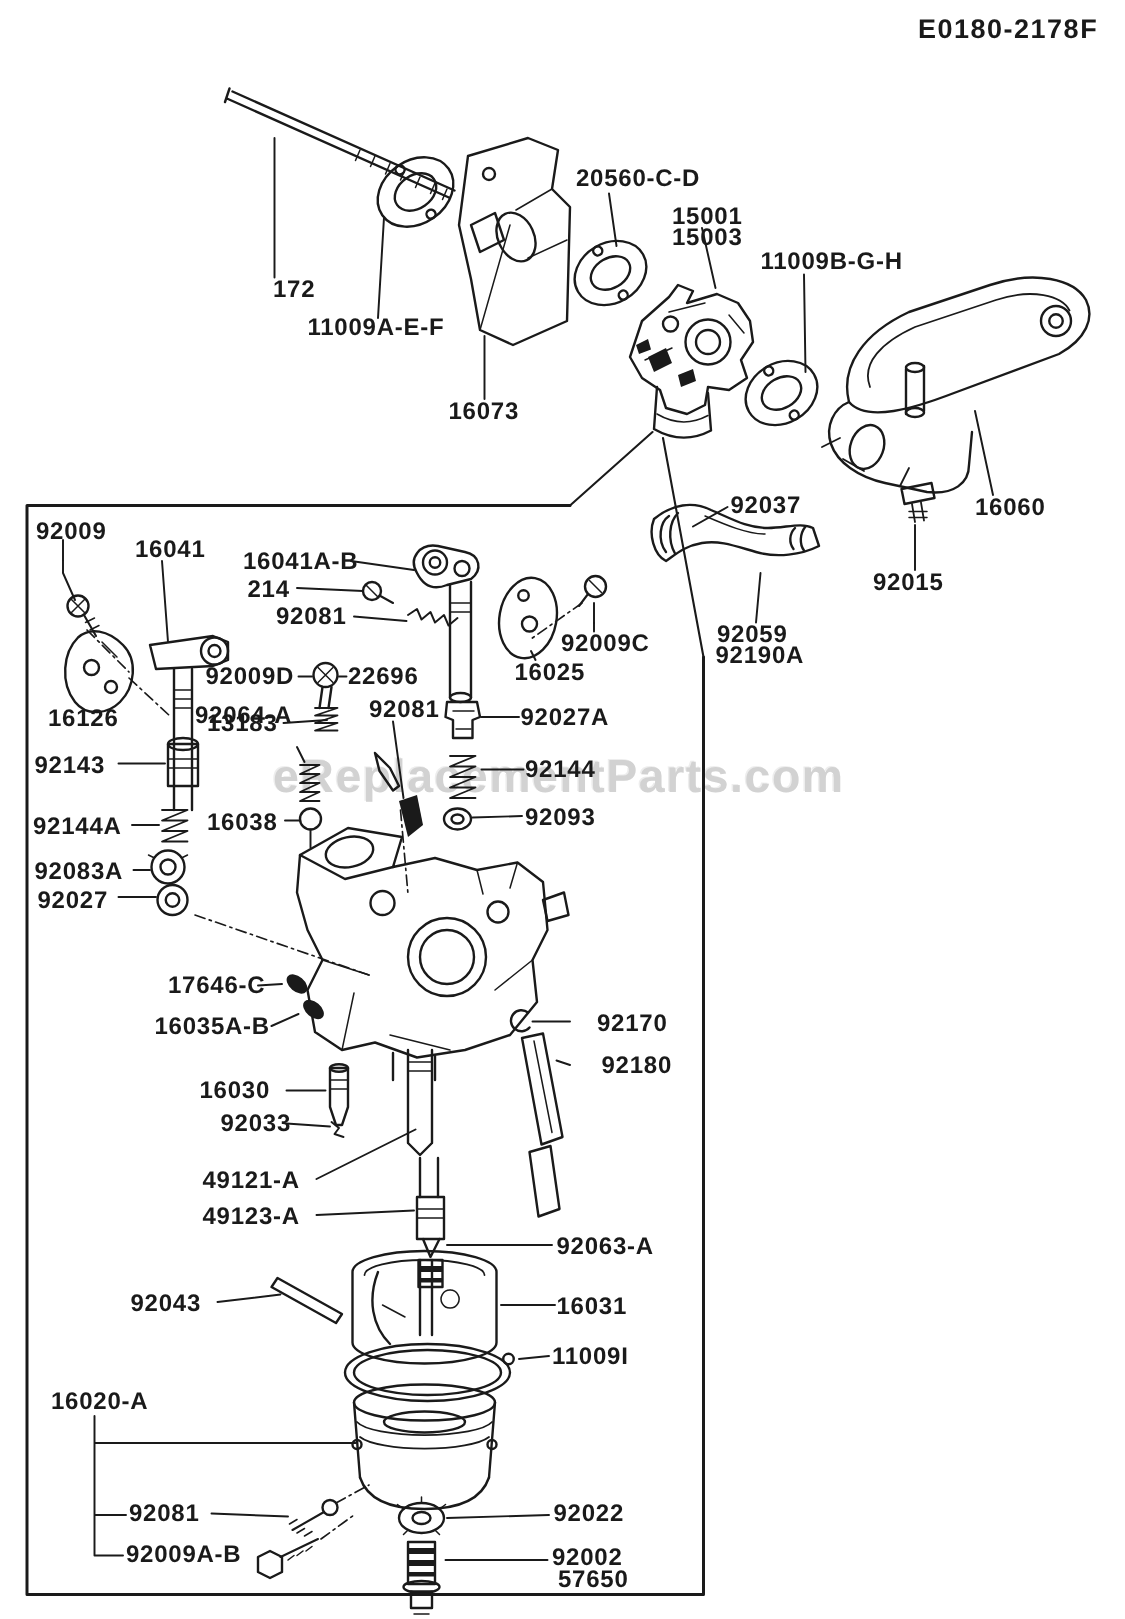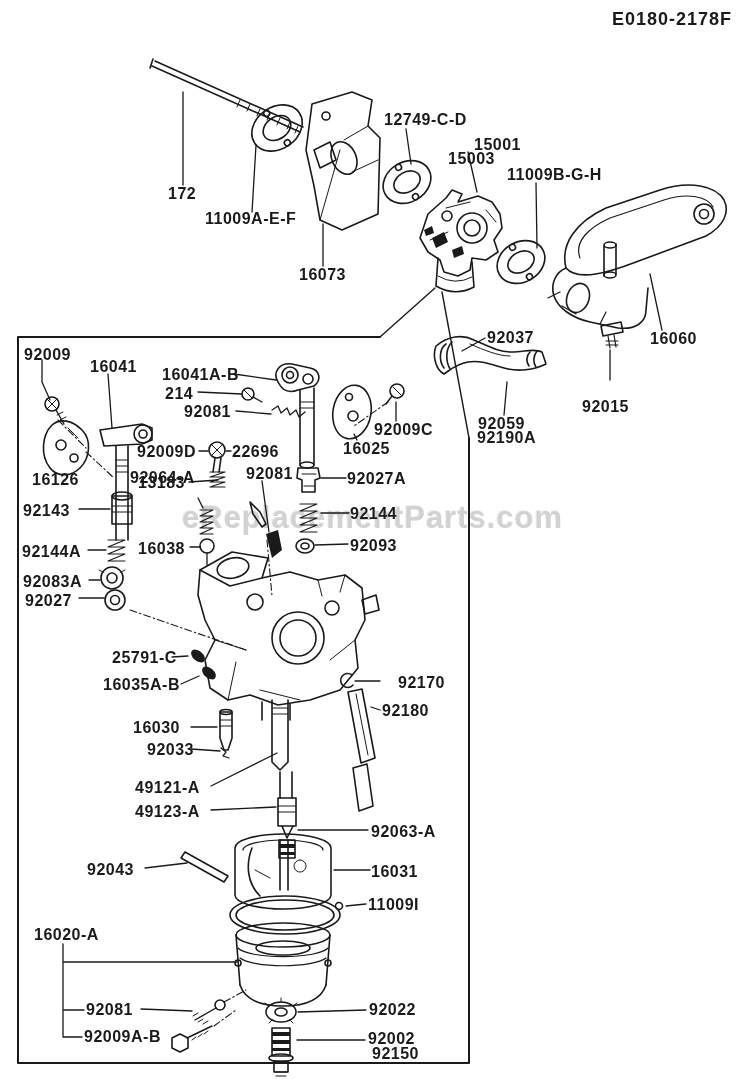--- a/index.html
+++ b/index.html
@@ -357,29 +357,29 @@
 
     <g stroke-width="1.1" stroke-dasharray="7 3 1.5 3">
       <path d="M58,420 L86,448 M86,452 L114,478 M388,402 L354,426
                M130,610 L246,650 M267,540 L272,596
                M224,1002 L246,990 M214,1026 L236,1010"></path>
     </g>
   </svg>
 
   <div class="lbl hdr" style="left:612px; top:10px">E0180-2178F</div>
 
-  <div class="lbl" style="left:168px; top:186px">172</div>
+  <div class="lbl" style="left:182px; top:186px">172</div>
   <div class="lbl" style="left:205px; top:211px">11009A-E-F</div>
   <div class="lbl" style="left:299px; top:267px">16073</div>
-  <div class="lbl" style="left:384px; top:112px">12749-C-D</div>
-  <div class="lbl" style="left:474px; top:137px">15001</div>
+  <div class="lbl" style="left:384px; top:112px">20560-C-D</div>
+  <div class="lbl" style="left:448px; top:137px">15001</div>
   <div class="lbl" style="left:448px; top:151px">15003</div>
   <div class="lbl" style="left:507px; top:167px">11009B-G-H</div>
   <div class="lbl" style="left:650px; top:331px">16060</div>
-  <div class="lbl" style="left:582px; top:399px">92015</div>
+  <div class="lbl" style="left:582px; top:381px">92015</div>
   <div class="lbl" style="left:487px; top:330px">92037</div>
   <div class="lbl" style="left:478px; top:416px">92059</div>
   <div class="lbl" style="left:477px; top:430px">92190A</div>
 
   <div class="lbl" style="left:24px;  top:347px">92009</div>
   <div class="lbl" style="left:90px;  top:359px">16041</div>
   <div class="lbl" style="left:162px; top:367px">16041A-B</div>
   <div class="lbl" style="left:165px; top:386px">214</div>
   <div class="lbl" style="left:184px; top:404px">92081</div>
   <div class="lbl" style="left:137px; top:444px">92009D</div>
@@ -391,32 +391,32 @@
   <div class="lbl" style="left:130px; top:470px">92064-A</div>
   <div class="lbl" style="left:246px; top:466px">92081</div>
   <div class="lbl" style="left:347px; top:471px">92027A</div>
   <div class="lbl" style="left:23px;  top:503px">92143</div>
   <div class="lbl" style="left:350px; top:506px">92144</div>
   <div class="lbl" style="left:22px;  top:544px">92144A</div>
   <div class="lbl" style="left:138px; top:541px">16038</div>
   <div class="lbl" style="left:350px; top:538px">92093</div>
   <div class="lbl" style="left:23px;  top:574px">92083A</div>
   <div class="lbl" style="left:25px;  top:593px">92027</div>
-  <div class="lbl" style="left:112px; top:650px">25791-C</div>
+  <div class="lbl" style="left:112px; top:650px">17646-C</div>
   <div class="lbl" style="left:103px; top:677px">16035A-B</div>
   <div class="lbl" style="left:398px; top:675px">92170</div>
-  <div class="lbl" style="left:382px; top:703px">92180</div>
+  <div class="lbl" style="left:401px; top:703px">92180</div>
   <div class="lbl" style="left:133px; top:720px">16030</div>
   <div class="lbl" style="left:147px; top:742px">92033</div>
   <div class="lbl" style="left:135px; top:780px">49121-A</div>
   <div class="lbl" style="left:135px; top:804px">49123-A</div>
   <div class="lbl" style="left:371px; top:824px">92063-A</div>
   <div class="lbl" style="left:87px;  top:862px">92043</div>
   <div class="lbl" style="left:371px; top:864px">16031</div>
   <div class="lbl" style="left:368px; top:897px">11009I</div>
   <div class="lbl" style="left:34px;  top:927px">16020-A</div>
   <div class="lbl" style="left:86px;  top:1002px">92081</div>
   <div class="lbl" style="left:84px;  top:1029px">92009A-B</div>
   <div class="lbl" style="left:369px; top:1002px">92022</div>
   <div class="lbl" style="left:368px; top:1031px">92002</div>
-  <div class="lbl" style="left:372px; top:1046px">92150</div>
+  <div class="lbl" style="left:372px; top:1046px">57650</div>
 
 </div>
 
 </body></html>

